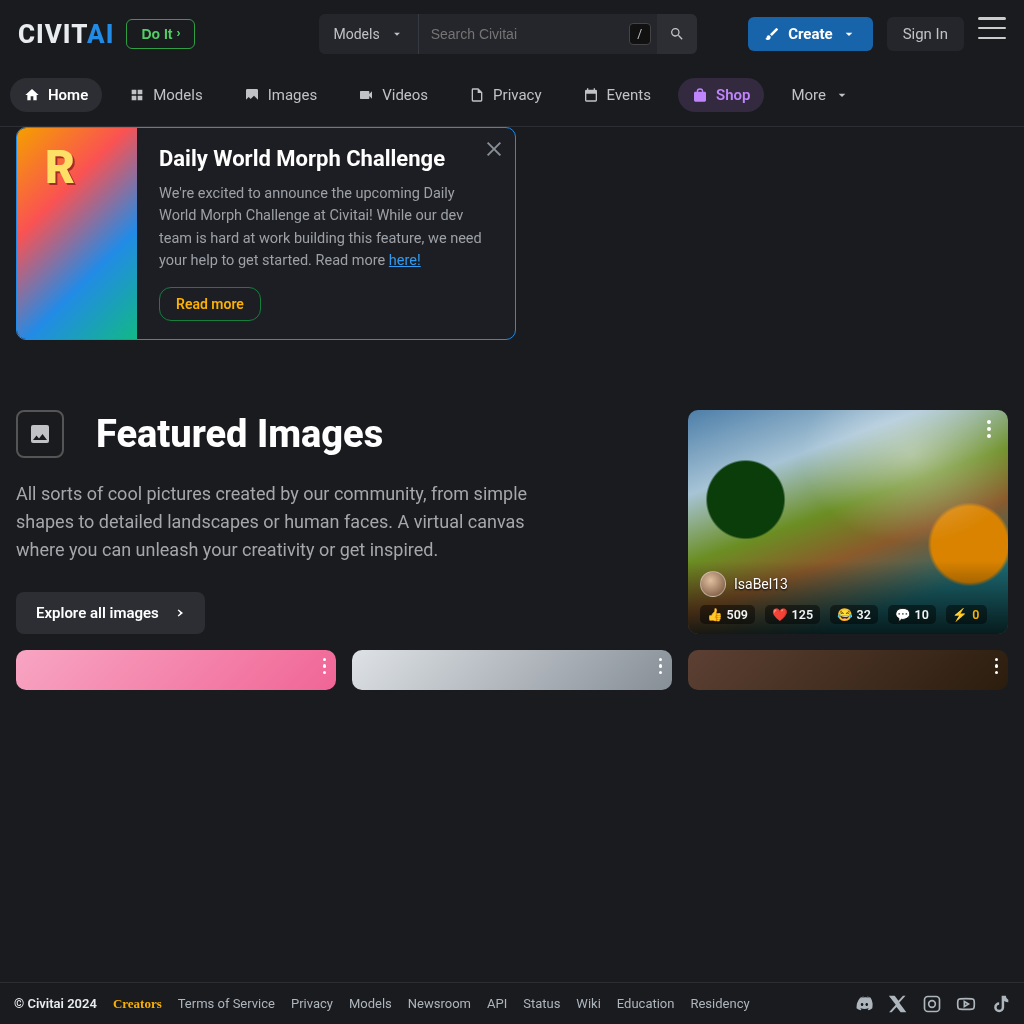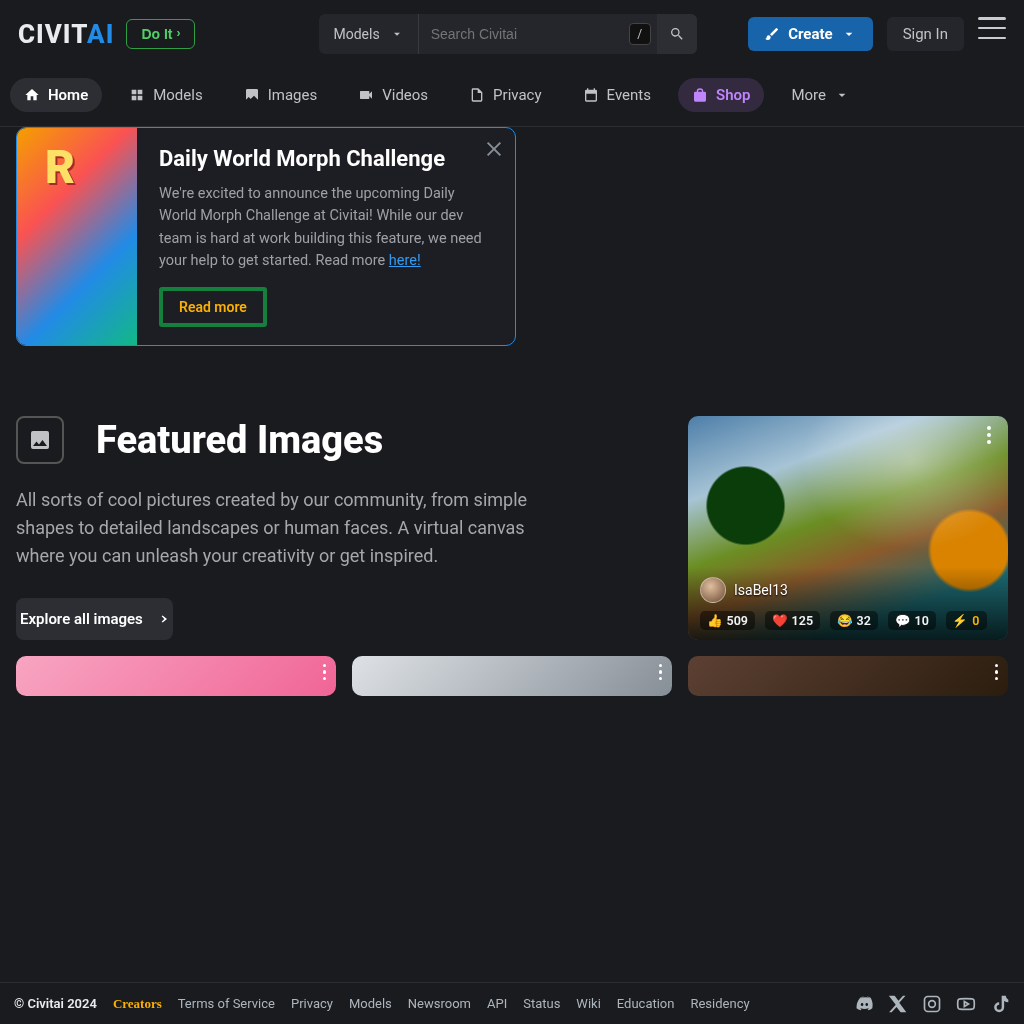--- a/index.html
+++ b/index.html
@@ -178,24 +178,24 @@
     position:absolute; top:12px; left:28px;
     font-size:46px; font-weight:900; color:#ffe066;
     text-shadow: 2px 2px 0 #a52a2a;
   }
   .announce-body { padding: 18px 22px; position: relative; }
   .announce-body h3 { margin: 0 0 12px; font-size: 22px; color: #fff; }
   .announce-body p { margin: 0 0 14px; font-size: 14.5px; color: #9da0a6; line-height: 1.55; }
   .announce-body a.inline { color: #339af0; text-decoration: underline; }
   .readmore-btn {
     display: inline-block;
-    border: 4px solid #15803d;
+    border: 1px solid #15803d;
     color: #fab005;
     padding: 8px 16px;
-    border-radius: 3px;
+    border-radius: 12px;
     font-weight: 600;
     font-size: 14px;
   }
   .close-x {
     position: absolute;
     top: 12px; right: 12px;
     width: 18px; height: 18px;
     cursor: pointer;
   }
   .close-x::before, .close-x::after {
@@ -230,21 +230,21 @@
   }
   .explore-btn {
     display: inline-flex;
     align-items: center;
     gap: 10px;
     margin-top: 28px;
     background: #2c2e33;
     color: #fff;
     font-weight: 600;
     font-size: 15px;
-    padding: 12px 4px;
+    padding: 12px 20px;
     border-radius: 8px;
   }
   .image-card {
     width: 320px;
     border-radius: 10px;
     overflow: hidden;
     position: relative;
     background: linear-gradient(160deg,#4d7ea8 0%, #a7c4d6 25%, #6b8e23 45%,#8b5a2b 60%, #1c6b73 80%);
   }
   .image-card::before{

